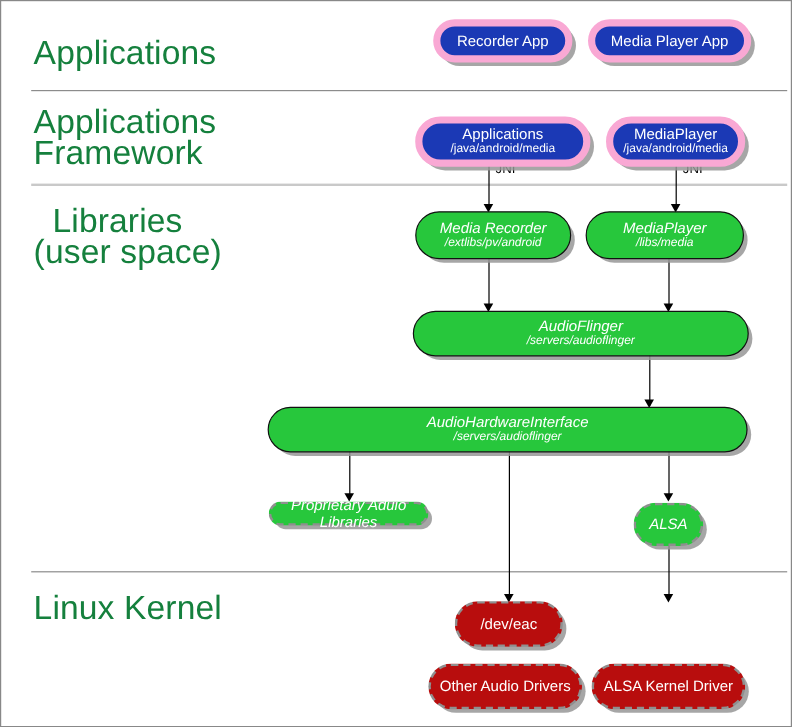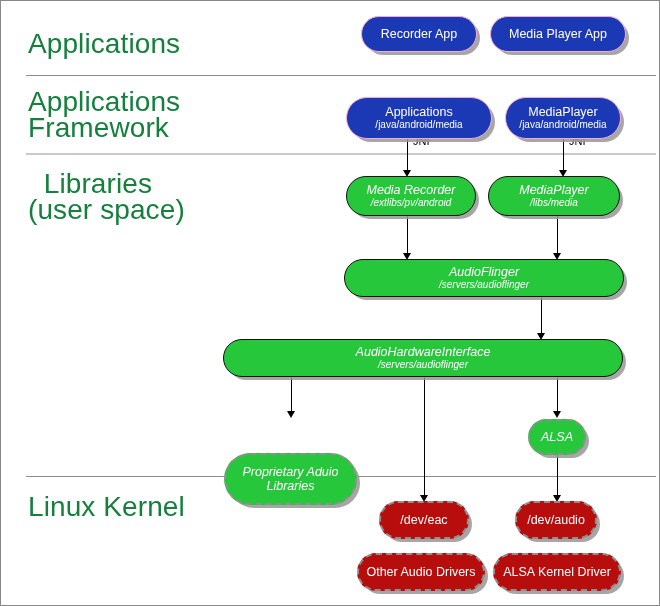--- a/index.html
+++ b/index.html
@@ -54,21 +54,21 @@
     line-height: 14px;
     white-space: nowrap;
   }
   .node .sub {
     font-size: 10px;
     line-height: 12px;
     white-space: nowrap;
   }
   .node.two-line .title { font-size: 12.5px; }
 
-  .node.blue  { background: #1b39b5; border: 1px solid #f9a8d4; }
+  .node.blue  { background: #1b39b5; border: 6px solid #f9a8d4; }
   .node.green { background: #27c73c; border: 1px solid #111111; font-style: italic; }
   .node.red   { background: #b80d0d; border: 1px solid #7a0606; }
 
   .node.dashed { border: 2px dashed #8f8f8f; }
   .node.dashed.green { background: #27c73c; }
   .node.dashed.red { background: #b80d0d; }
 
   
   .vline {
     position: absolute;
@@ -175,36 +175,33 @@
   <div class="node green two-line" style="left:343px; top:258px; width:280px; height:38px;">
     <span class="title">AudioFlinger</span>
     <span class="sub">/servers/audioflinger</span>
   </div>
 
   <div class="node green two-line" style="left:222px; top:338px; width:400px; height:38px;">
     <span class="title">AudioHardwareInterface</span>
     <span class="sub">/servers/audioflinger</span>
   </div>
 
-  <div class="node green dashed two-line" style="left:223px; top:417px; width:133px; height:52px;margin-top:35px;">
+  <div class="node green dashed two-line" style="left:223px; top:417px; width:133px; height:20px;">
     <span class="title">Proprietary Aduio</span>
     <span class="title">Libraries</span>
   </div>
 
   <div class="node green dashed" style="left:527px; top:418px; width:58px; height:36px;">
     <span class="title">ALSA</span>
   </div>
 
   <div class="node red dashed" style="left:378px; top:500px; width:90px; height:38px;">
     <span class="title">/dev/eac</span>
   </div>
 
-  <div class="node red dashed" style="left:514px; top:500px; width:82px; height:38px;">
-    <span class="title">/dev/audio</span>
-  </div>
 
   <div class="node red dashed" style="left:356px; top:552px; width:128px; height:38px;">
     <span class="title">Other Audio Drivers</span>
   </div>
 
   <div class="node red dashed" style="left:492px; top:552px; width:128px; height:38px;">
     <span class="title">ALSA Kernel Driver</span>
   </div>
 
 </div>

